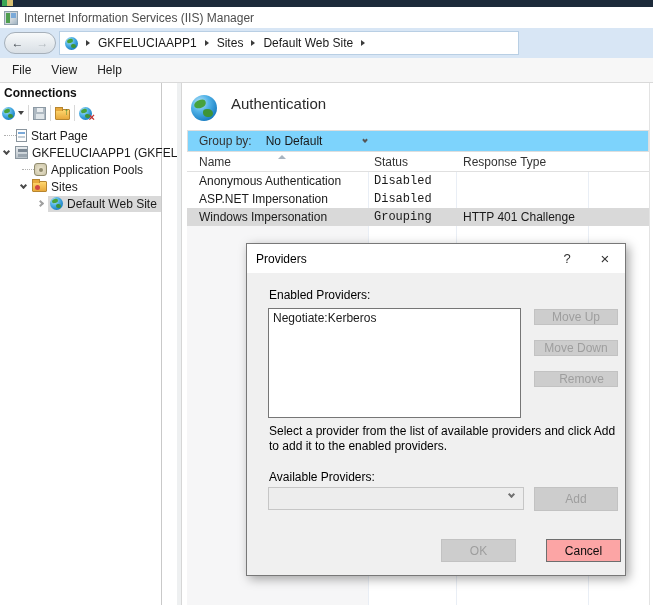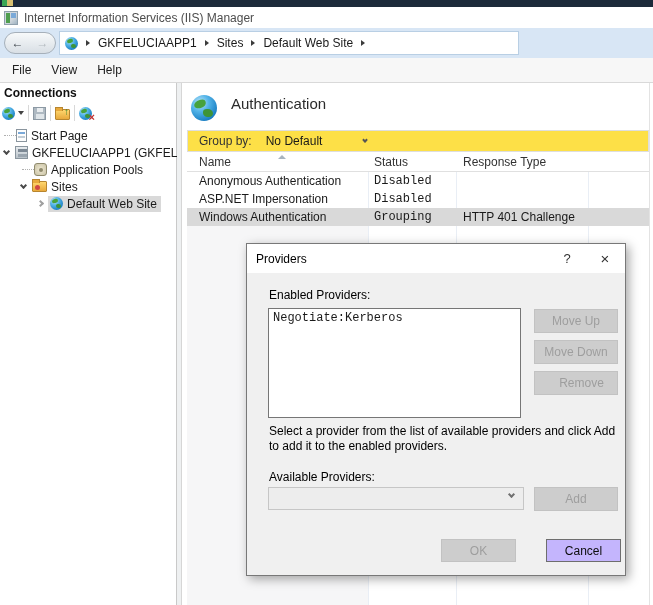--- a/index.html
+++ b/index.html
@@ -41,21 +41,21 @@
            background:radial-gradient(circle at 35% 30%, #bfe6f8 0%, #53b4e8 35%, #1a7fc4 75%, #0d578c 100%);
            flex:none; }
   .globe::before { content:""; position:absolute; left:12%; top:18%; width:46%; height:32%;
                    background:#47a23d; border-radius:60% 40% 55% 45%; transform:rotate(-14deg); }
   .globe::after { content:""; position:absolute; left:48%; top:55%; width:36%; height:30%;
                   background:#3e9437; border-radius:45% 60% 50% 55%; }
   .globe.big { width:26px; height:26px; }
   .globe.tiny { width:13px; height:13px; }
 
   
-  .leftpanel { position:absolute; left:0; top:83px; width:177px; height:522px; background:#fff;
+  .leftpanel { position:absolute; left:0; top:83px; width:162px; height:522px; background:#fff;
                border-right:1px solid #c9c9c9; }
   .divider { position:absolute; left:177px; top:83px; width:4px; height:522px; background:#eef0f1; }
   .conn-header { position:absolute; left:4px; top:3px; font-weight:bold; color:#101010; }
   .conn-toolbar { position:absolute; left:2px; top:19px; height:22px; display:flex; align-items:center; }
   .tb-sep { width:1px; height:16px; background:#d8d8d8; margin:0 4px; }
   .tb-caret { width:0; height:0; border-left:3px solid transparent; border-right:3px solid transparent;
               border-top:4px solid #444; margin-left:3px; }
   .floppy { display:inline-block; width:13px; height:13px; background:#aeb9c2; border:1px solid #8c99a4; position:relative; }
   .floppy::before { content:""; position:absolute; left:3px; top:0; width:6px; height:4px; background:#e9edf0; }
   .floppy::after { content:""; position:absolute; left:2px; bottom:0; width:8px; height:5px; background:#dfe5e9; }
@@ -89,21 +89,21 @@
   .pools::before { content:""; position:absolute; left:4px; top:4px; width:4px; height:4px;
                    border-radius:50%; background:#8f8a6d; }
   .sel-wrap { display:flex; align-items:center; background:#d9d9d9; padding:1px 4px 1px 2px; }
 
   
   .mainpanel { position:absolute; left:181px; top:83px; width:472px; height:522px; background:#fff;
                border-left:1px solid #d6d6d6; }
   .main-right-line { position:absolute; left:467px; top:0; width:1px; height:522px; background:#e3e3e3; }
   .feature-head { position:absolute; left:9px; top:12px; display:flex; }
   .feature-title { margin-left:14px; font-size:15px; color:#2b2b2b; }
-  .groupbar { position:absolute; left:5px; top:47px; width:462px; height:22px; background:#fde047;
+  .groupbar { position:absolute; left:5px; top:47px; width:462px; height:22px; background:#7dd3fc;
               border:1px solid #dedede; display:flex; align-items:center; }
   .groupbar .gb-label { margin-left:11px; color:#333; }
   .gb-select { display:flex; align-items:center; margin-left:14px; width:105px; }
   .gb-select .chev { margin-left:auto; margin-right:4px; border-color:#555; width:4px; height:4px; }
   .lv-header { position:absolute; left:5px; top:69px; width:462px; height:20px; border-bottom:1px solid #e0e0e0;
                color:#333; }
   .lv-header span { position:absolute; top:3px; }
   .col-name { left:12px; } .col-status { left:187px; } .col-resp { left:276px; }
   .sort-caret { position:absolute; left:91px; top:-1px; width:0; height:0;
                 border-left:4px solid transparent; border-right:4px solid transparent;
@@ -121,27 +121,27 @@
             border:1px solid #787878; box-shadow:3px 3px 10px rgba(0,0,0,0.35); }
   .dlg-titlebar { position:absolute; left:0; top:0; width:100%; height:29px; background:#fff;
                   display:flex; align-items:center; }
   .dlg-title { margin-left:9px; color:#000; }
   .dlg-btn { position:absolute; top:0; width:32px; height:28px; display:flex; align-items:center;
              justify-content:center; color:#333; }
   .dlg-help { right:42px; font-size:13px; }
   .dlg-close { right:4px; font-size:15px; }
   .dlg-label { position:absolute; left:22px; color:#000; }
   .listbox { position:absolute; left:21px; top:64px; width:253px; height:110px; background:#fff;
-             border:1px solid #767676;font-family:Liberation Mono, monospace; }
+             border:1px solid #767676; }
   .list-item { padding:2px 4px; }
   .btn { position:absolute; display:flex; align-items:center; justify-content:center;
          font-size:12px; }
   .btn.disabled { background:#cdcdcd; border:1px solid #c2c2c2; color:#9e9e9e; }
-  .btn.enabled { background:#c4b5fd; border:1px solid #6e6e6e; color:#0d0d0d; }
-  .sidebtn { left:287px; width:84px; height:24px; }
+  .btn.enabled { background:#fca5a5; border:1px solid #6e6e6e; color:#0d0d0d; }
+  .sidebtn { left:287px; width:84px; height:16px; }
   .b-moveup { top:65px; } .b-movedown { top:96px; } .b-remove { top:127px;padding-left:11px; }
   .instruction { position:absolute; left:22px; top:180px; width:352px; line-height:15px; color:#000; }
   .combo { position:absolute; left:21px; top:243px; width:256px; height:23px; background:#ededed;
            border:1px solid #c6c6c6; }
   .combo .chev { position:absolute; right:9px; top:7px; border-color:#707070; }
   .b-add { left:287px; top:243px; width:84px; height:24px; }
   .b-ok { left:194px; top:295px; width:75px; height:23px; }
   .b-cancel { left:299px; top:295px; width:75px; height:23px; }
 </style>
 </head>
@@ -259,21 +259,21 @@
       <span class="c1">Anonymous Authentication</span>
       <span class="c2">Disabled</span>
       <span class="c3"></span>
     </div>
     <div class="lvrow" style="top:107px">
       <span class="c1">ASP.NET Impersonation</span>
       <span class="c2">Disabled</span>
       <span class="c3"></span>
     </div>
     <div class="lvrow selected" style="top:125px">
-      <span class="c1">Windows Authentication</span>
+      <span class="c1">Windows Impersonation</span>
       <span class="c2">Grouping</span>
       <span class="c3">HTTP 401 Challenge</span>
     </div>
 
     <div class="main-right-line"></div>
   </div>
 
   <div class="dialog">
     <div class="dlg-titlebar">
       <span class="dlg-title">Providers</span>

